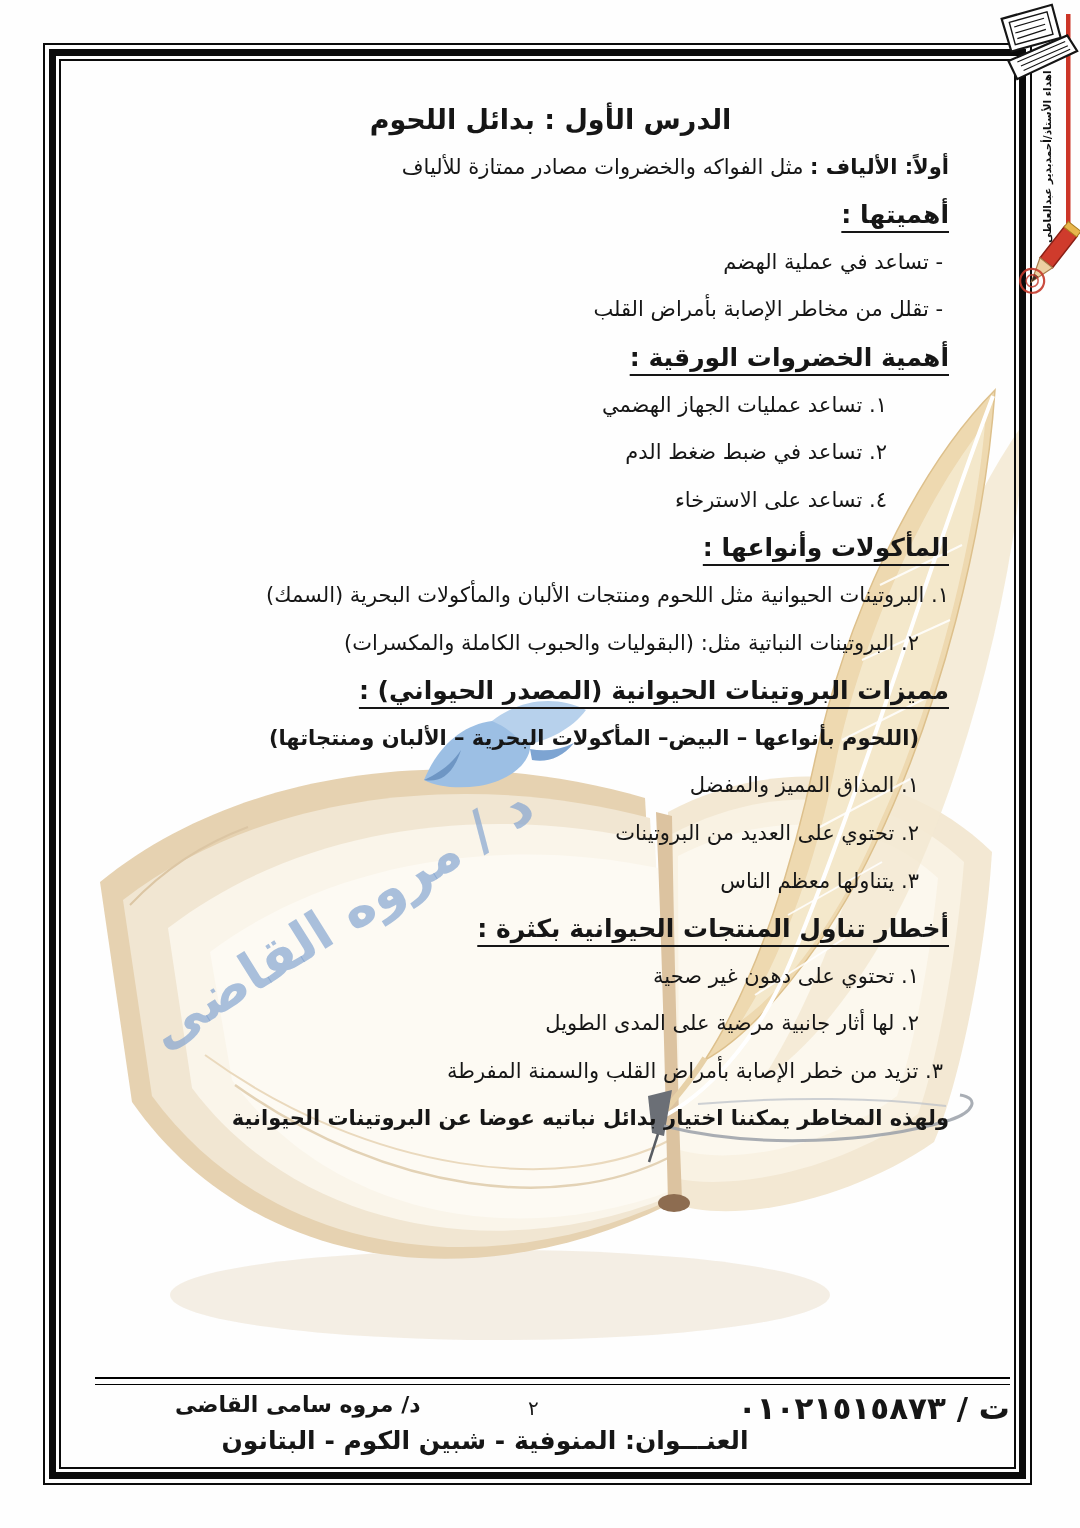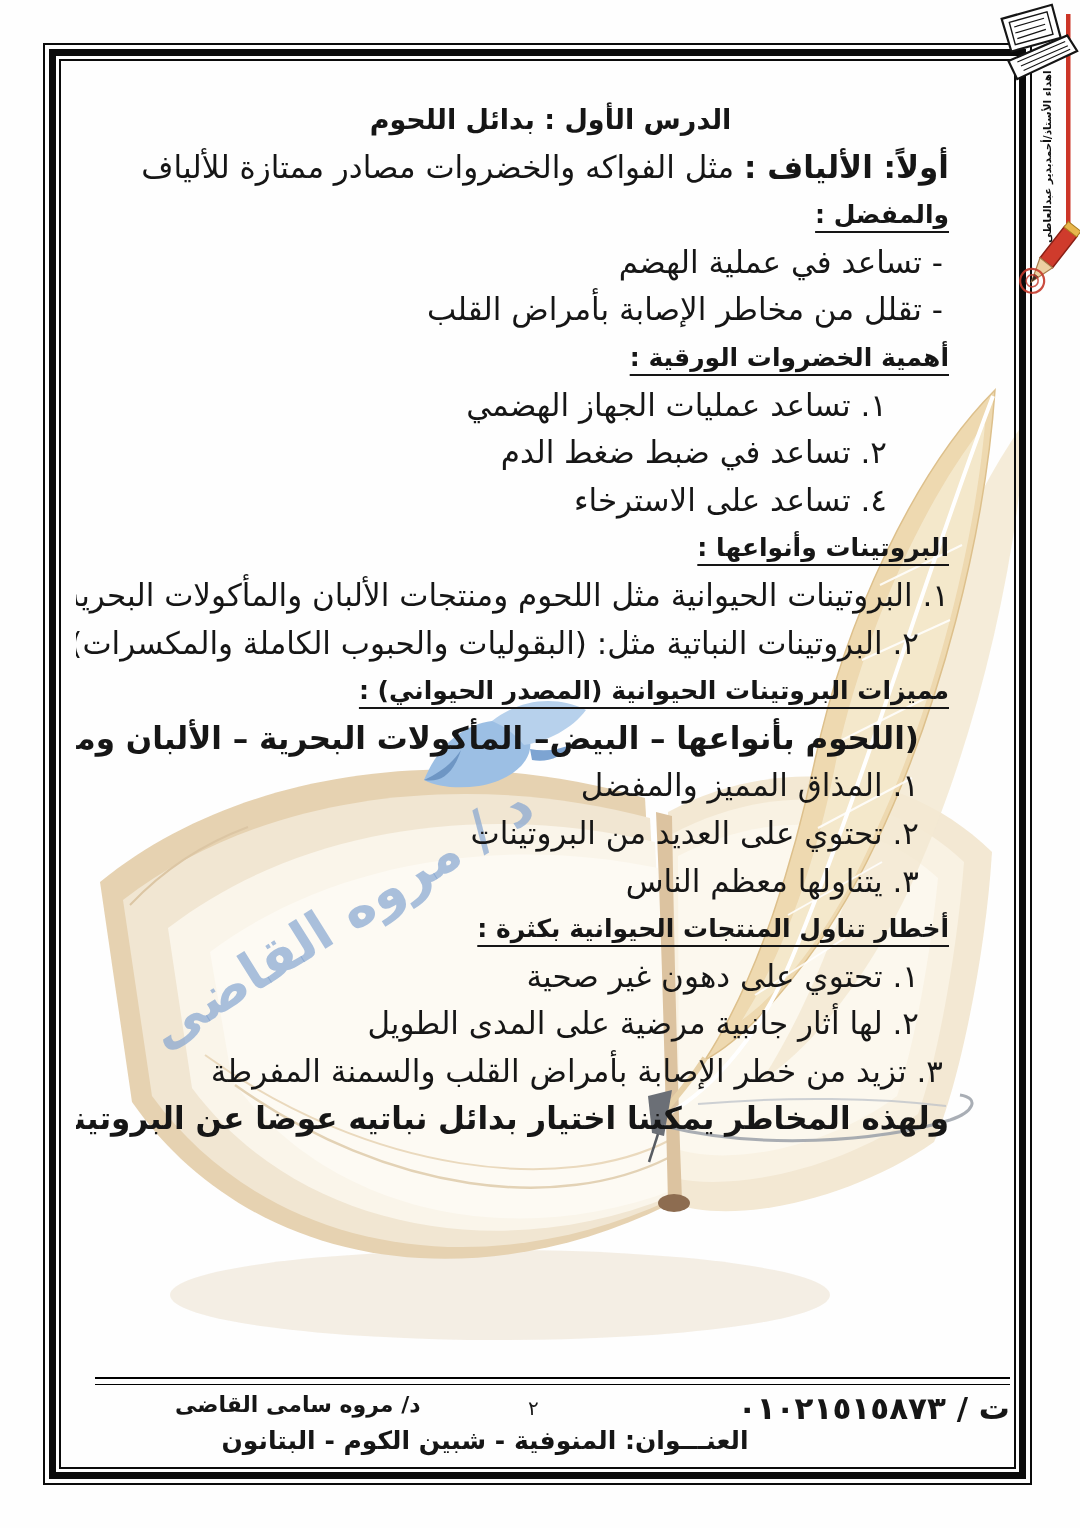--- a/index.html
+++ b/index.html
@@ -11,21 +11,21 @@
   .frame.f2{left:49px;top:49px;right:54px;bottom:49px;border-width:7px;}
   .frame.f3{left:59px;top:59px;right:64px;bottom:59px;border-width:2px;}
   
   .wm-svg{position:absolute;left:0;top:0;z-index:1;pointer-events:none;}
   .signature-wm{position:absolute;left:214px;top:846px;width:340px;height:90px;line-height:90px;
         text-align:center;z-index:1;font-weight:bold;font-size:54px;letter-spacing:2px;
         color:rgba(128,162,208,0.68);transform:rotate(-32deg);white-space:nowrap;pointer-events:none;}
   
   .doc{position:absolute;left:60px;top:58px;width:950px;height:1400px;z-index:2;
        direction:rtl;text-align:right;padding:38px 77px 0 16px;box-sizing:border-box;overflow:hidden;margin-left:16px;}
-  .line{height:47.6px;line-height:47.6px;font-size:31px;white-space:nowrap;}
+  .line{height:47.6px;line-height:47.6px;font-size:21px;white-space:nowrap;}
   .line.title{text-align:center;font-weight:800;font-size:27px;letter-spacing:.5px;padding-left:60px;}
   .line.heading{font-weight:bold;font-size:25px;text-decoration:underline;
                 text-decoration-thickness:2.4px;text-underline-offset:8px;}
   .line.bold{font-weight:bold;}
   .indent-sm{padding-right:6px;}
   .indent-md{padding-right:30px;}
   .indent-lg{padding-right:62px;}
   .line b{font-weight:800;}
   
   .deco-svg{position:absolute;left:0;top:0;z-index:5;pointer-events:none;}
@@ -103,28 +103,28 @@
       <path d="M 424,780 C 442,772 454,761 461,750 C 453,775 440,783 424,780 Z" fill="#6e96c4"></path>
       <path d="M 530,749 C 545,752 560,750 574,743 C 562,758 546,763 532,760 Z" fill="#7da4d2"></path>
     </g>
   </svg>
 
   <div class="signature-wm">د / مروه القاضى</div>
 
   <div class="doc">
       <div class="line title">الدرس الأول : بدائل اللحوم</div>
       <div class="line body"><b>أولاً: الألياف :</b> <span>مثل الفواكه والخضروات مصادر ممتازة للألياف</span></div>
-      <div class="line heading">والمفضل :</div>
+      <div class="line heading">أهميتها :</div>
       <div class="line body indent-sm">-   تساعد في عملية الهضم</div>
       <div class="line body indent-sm">-   تقلل من مخاطر الإصابة بأمراض القلب</div>
       <div class="line heading">أهمية الخضروات الورقية :</div>
       <div class="line body indent-lg">١. تساعد عمليات الجهاز الهضمي</div>
       <div class="line body indent-lg">٢. تساعد في ضبط ضغط الدم</div>
       <div class="line body indent-lg">٤. تساعد على الاسترخاء</div>
-      <div class="line heading">البروتينات وأنواعها :</div>
+      <div class="line heading">المأكولات وأنواعها :</div>
       <div class="line body">١. البروتينات الحيوانية مثل اللحوم ومنتجات الألبان والمأكولات البحرية (السمك)</div>
       <div class="line body indent-md">٢. البروتينات النباتية مثل: (البقوليات والحبوب الكاملة والمكسرات)</div>
       <div class="line heading">مميزات البروتينات الحيوانية (المصدر الحيواني) :</div>
       <div class="line body bold indent-md">(اللحوم بأنواعها – البيض– المأكولات البحرية – الألبان ومنتجاتها)</div>
       <div class="line body indent-md">١. المذاق المميز والمفضل</div>
       <div class="line body indent-md">٢. تحتوي على العديد من البروتينات</div>
       <div class="line body indent-md">٣. يتناولها معظم الناس</div>
       <div class="line heading">أخطار تناول المنتجات الحيوانية بكثرة :</div>
       <div class="line body indent-md">١. تحتوي على دهون غير صحية</div>
       <div class="line body indent-md">٢. لها أثار جانبية مرضية على المدى الطويل</div>

